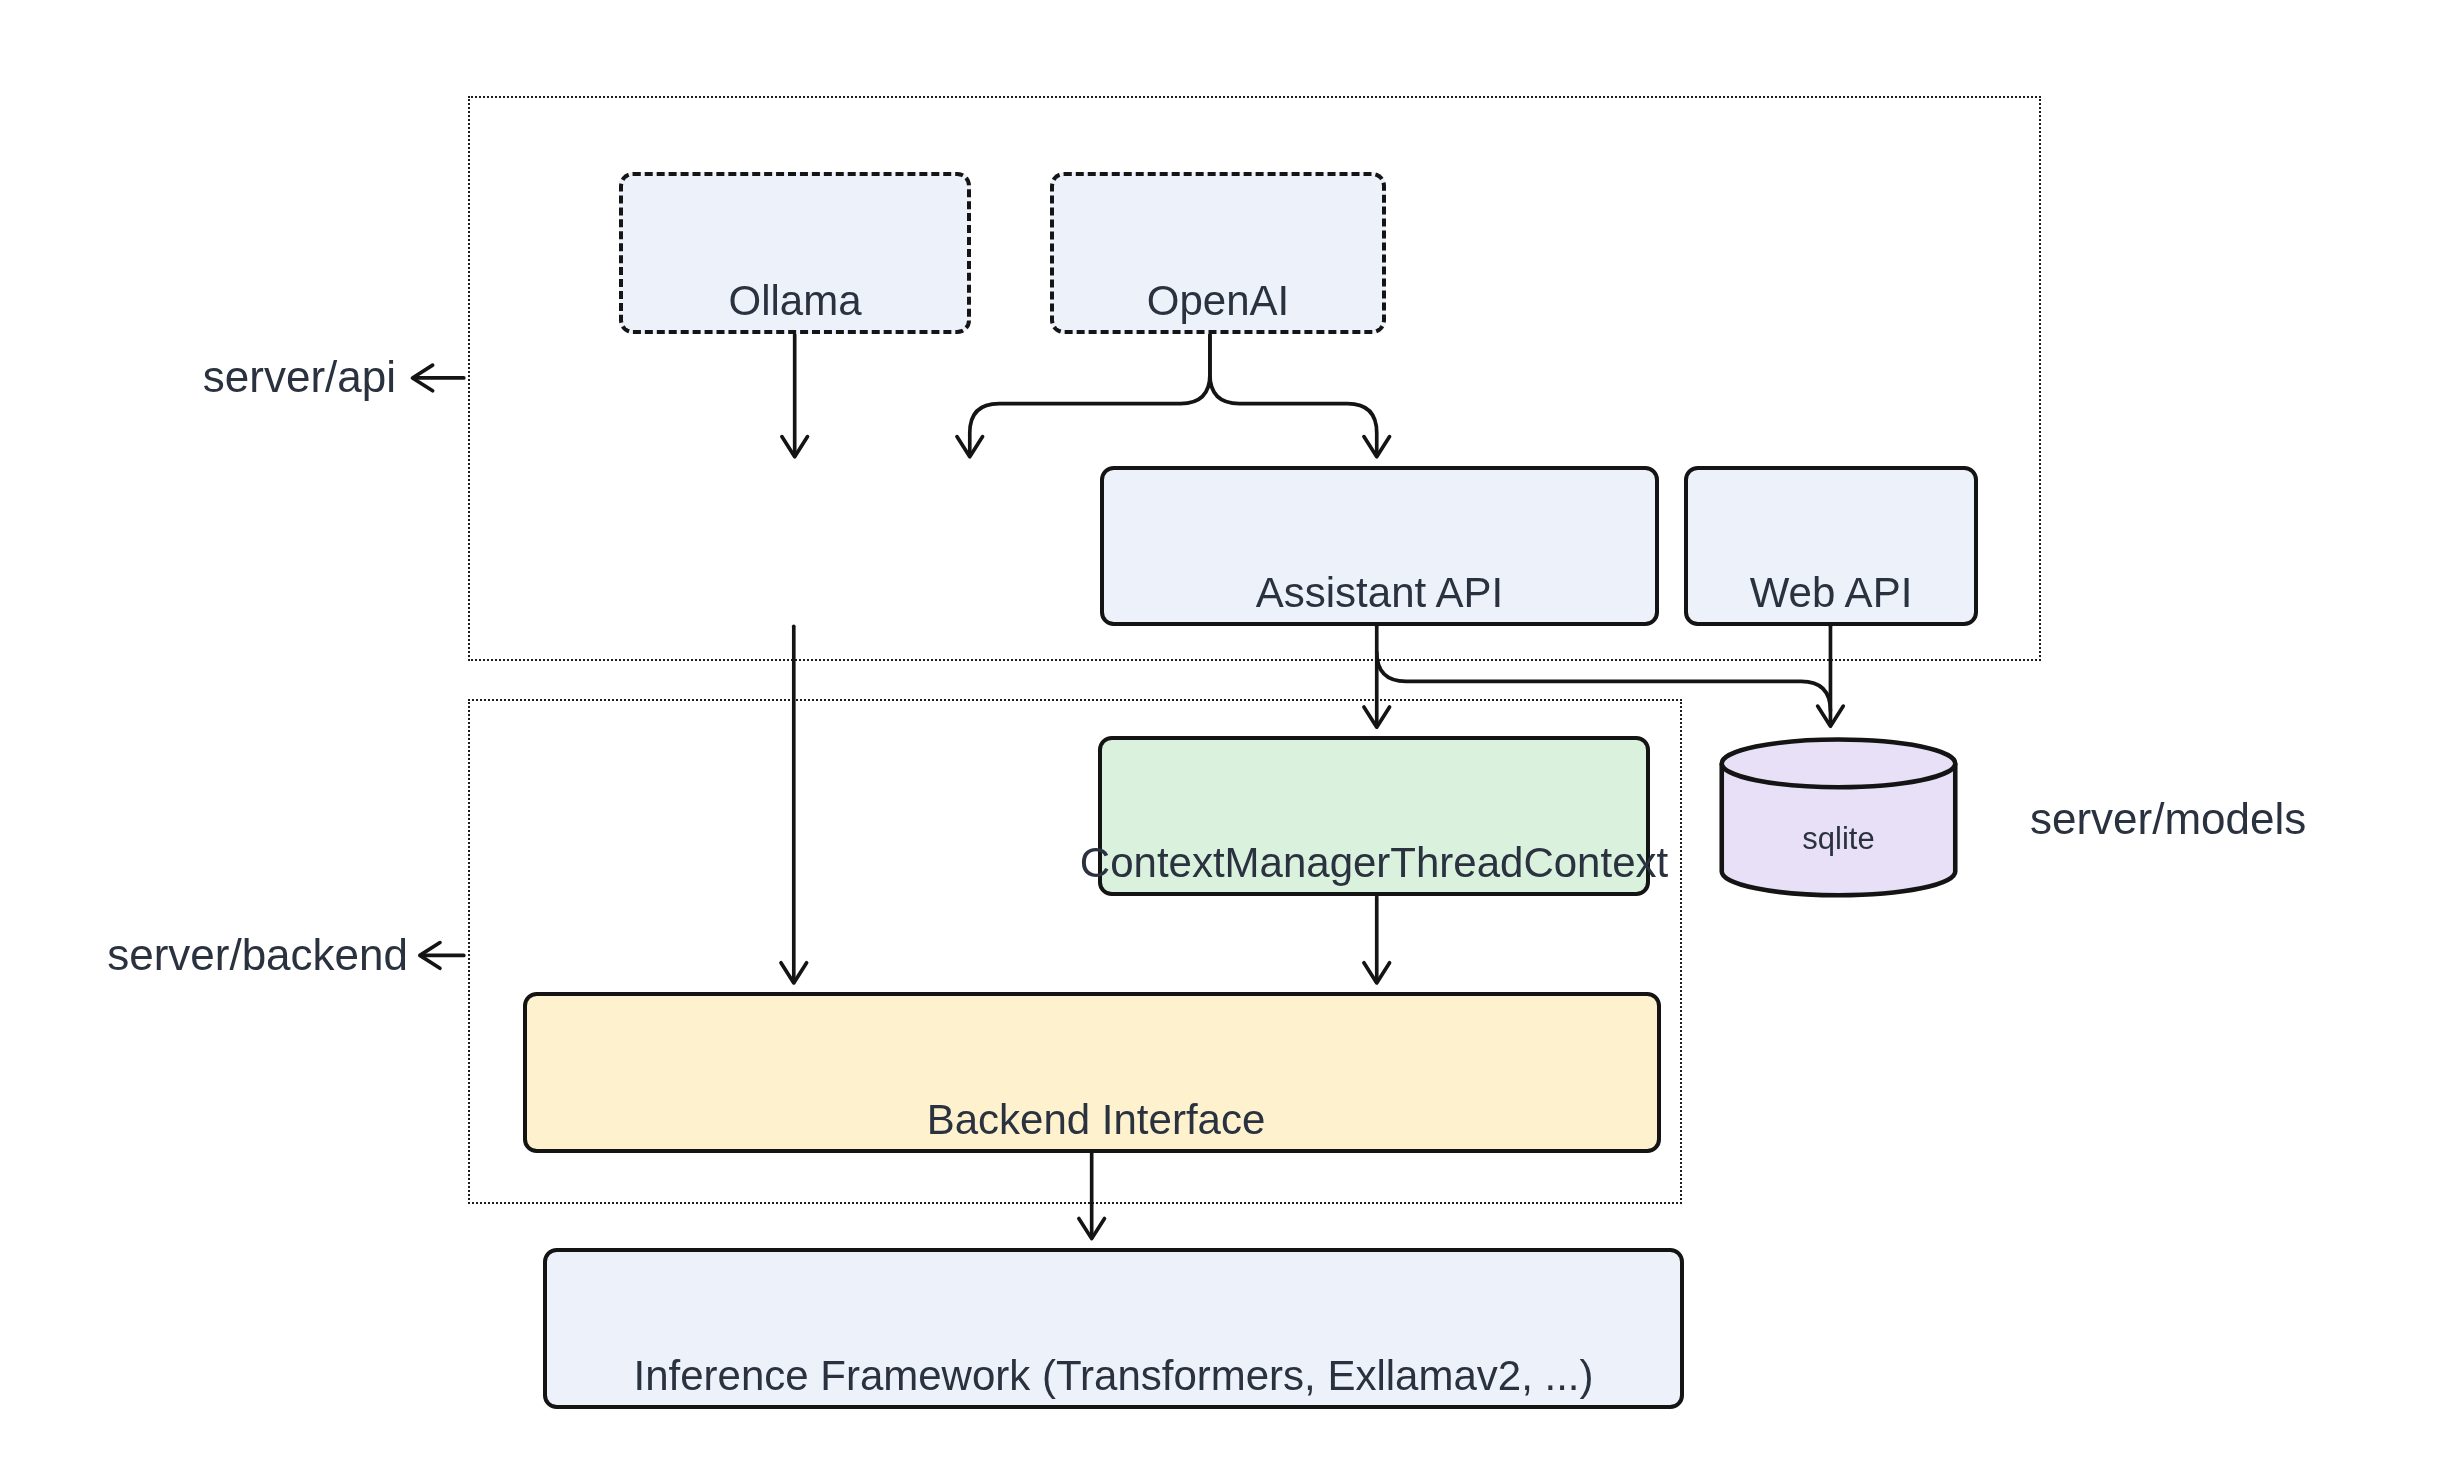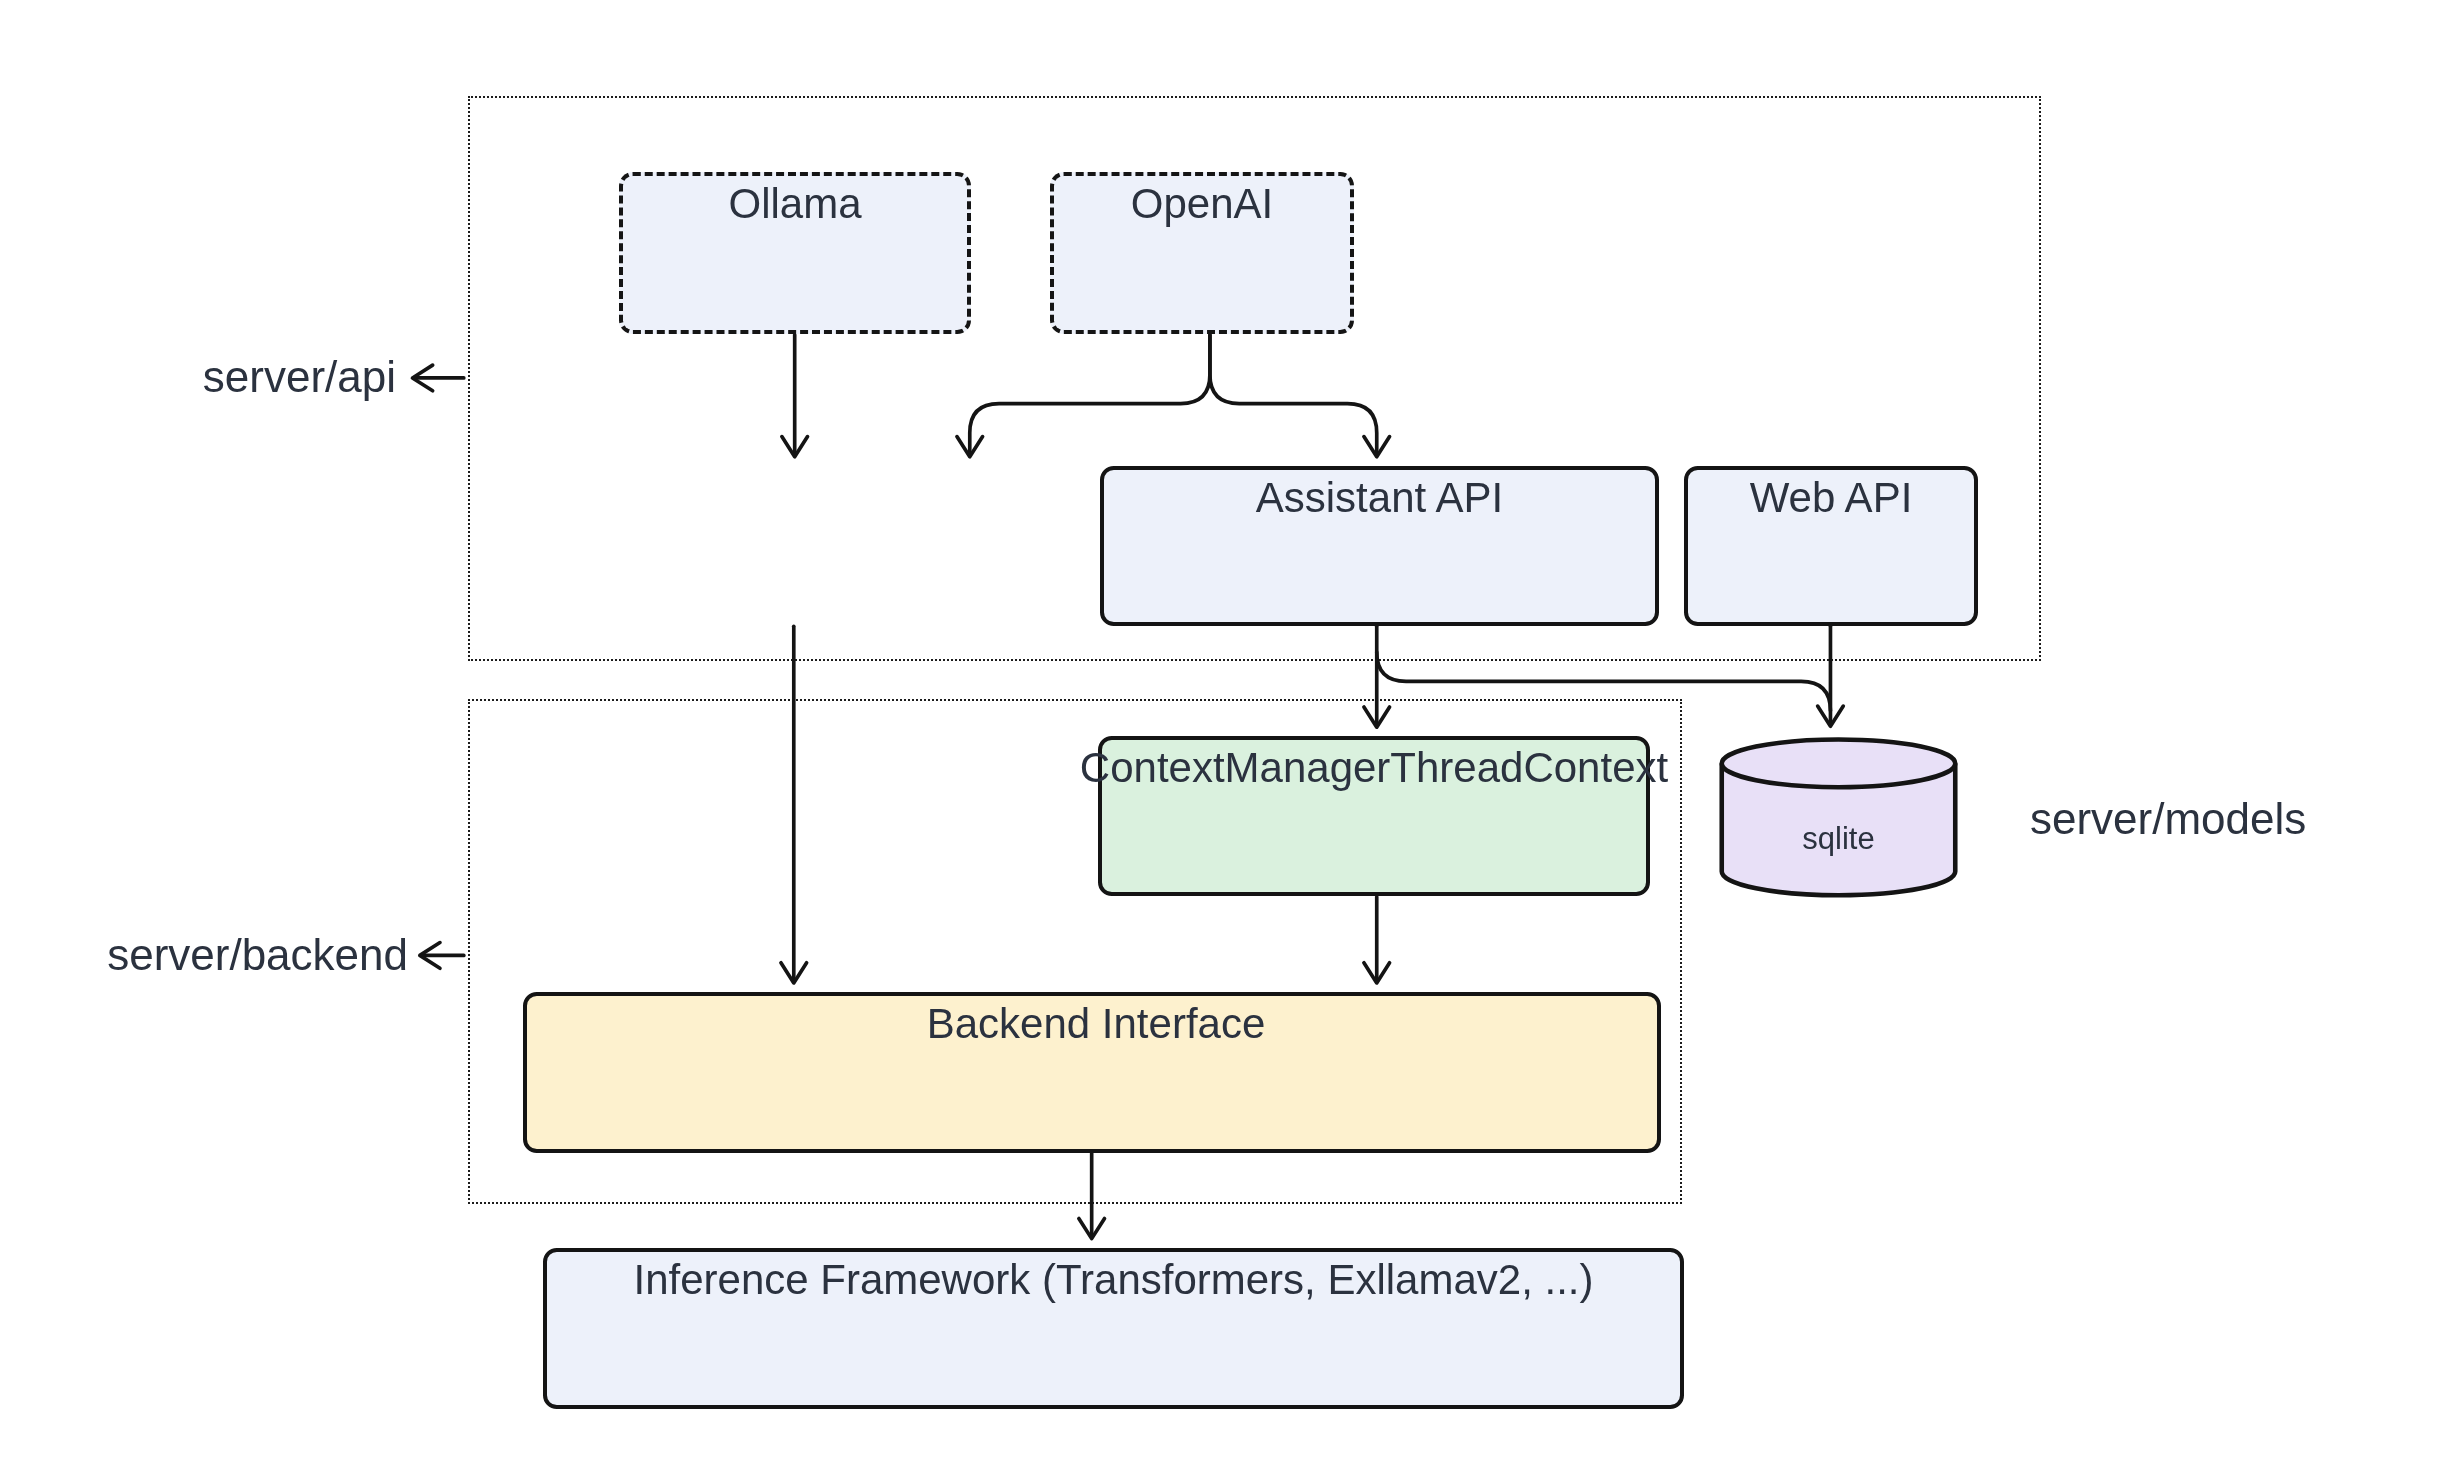--- a/index.html
+++ b/index.html
@@ -23,21 +23,21 @@
   .stage{position:absolute;left:0;top:0;width:2462px;height:1480px;}
   .container{
     position:absolute;
     border:2.8px dotted #1c1c1c;
     background:transparent;
     z-index:1;
   }
   .edges{position:absolute;left:0;top:0;z-index:2;}
   .node{
     position:absolute;
-    display:flex;align-items:flex-start;justify-content:center;
+    display:flex;align-items:flex-end;justify-content:center;
     text-align:center;
     border:4.6px solid var(--stroke);
     border-radius:13.8px;
     background:var(--node-fill-blue);
     font-size:42px;
     line-height:1.35;
     color:var(--text);
     z-index:3;
     box-sizing:border-box;
   }
@@ -103,21 +103,21 @@
   </svg>
 
   <div class="section-label right-align" style="right:2066px;top:352px;">server/api</div>
   <div class="section-label right-align" style="right:2054px;top:930px;">server/backend</div>
   <div class="section-label" style="left:2030px;top:794px;">server/models</div>
 
   <div class="node dashed" style="left:619px;top:172px;width:352px;height:162px;">
     <span>Ollama</span>
   </div>
 
-  <div class="node dashed" style="left:1050px;top:172px;width:304px;height:162px;">
+  <div class="node dashed" style="left:1050px;top:172px;width:336px;height:162px;">
     <span>OpenAI</span>
   </div>
 
 
   <div class="node" style="left:1100px;top:466px;width:559px;height:160px;">
     <span>Assistant API</span>
   </div>
 
   <div class="node" style="left:1684px;top:466px;width:294px;height:160px;">
     <span>Web API</span>

